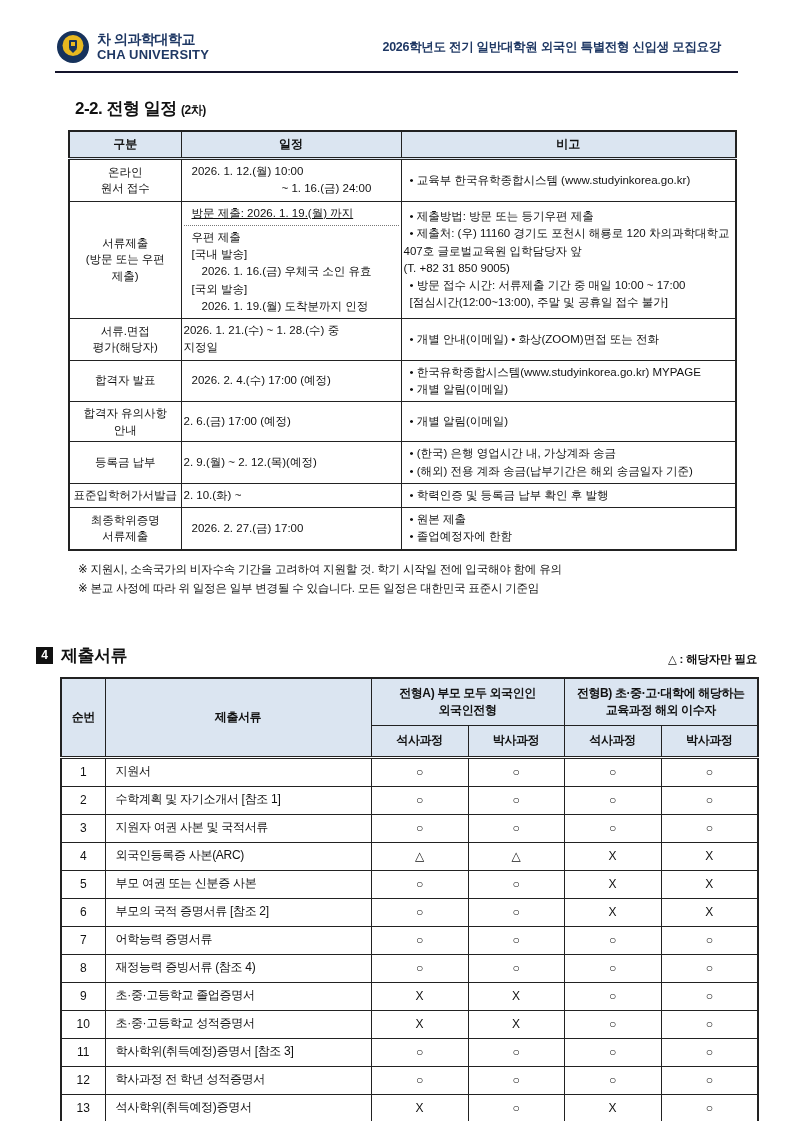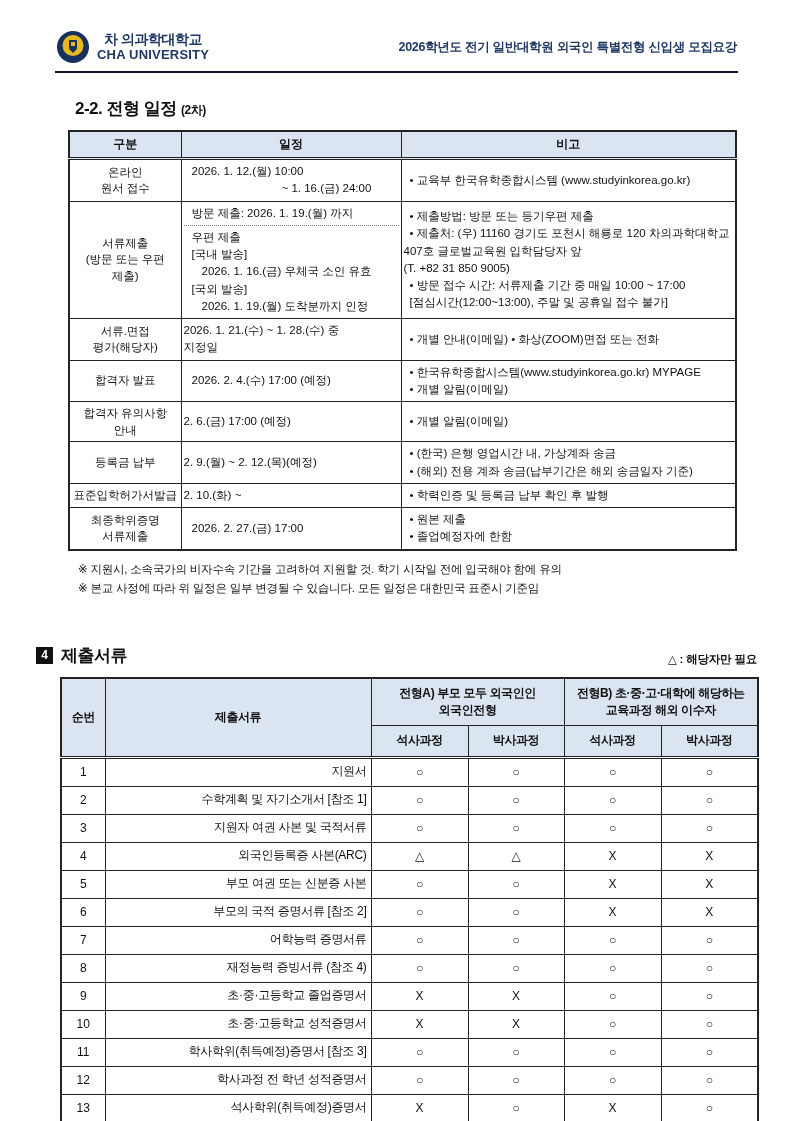--- a/index.html
+++ b/index.html
@@ -1,62 +1,62 @@
 <!DOCTYPE html>
 <html><head>
 <meta charset="utf-8">
 <style>
   html,body{margin:0;padding:0;background:#fff;}
   body{font-family:"Liberation Sans","DejaVu Sans",sans-serif;color:#111;}
   .page{position:relative;width:793px;height:1121px;background:#fff;overflow:hidden;}
 
   
-  .hdr{display:flex;justify-content:space-between;align-items:center;padding:30px 56px 0 56px;text-align:center;}
+  .hdr{display:flex;justify-content:space-between;align-items:center;padding:30px 72px 0 56px;}
   .logo{display:flex;align-items:center;gap:7px;}
   .logo-text .l1{font-size:14px;font-weight:bold;color:#1f3864;letter-spacing:-0.5px;line-height:1.1;}
   .logo-text .l2{font-size:13px;font-weight:bold;color:#1f3864;letter-spacing:0.2px;}
   .doc-title{font-size:12.5px;font-weight:bold;color:#1f3864;letter-spacing:-0.3px;}
   .hdr-rule{margin:7px 55px 0 55px;border-bottom:2.5px solid #14142b;}
 
   
   .sec1{margin:24px 0 10px 75px;font-size:17px;font-weight:bold;color:#111;letter-spacing:-0.5px;}
   .sec1 .suffix{font-size:12px;font-weight:bold;}
 
   
   .tbl1{border-collapse:collapse;margin-left:68px;width:667px;font-size:11.5px;table-layout:fixed;}
   .tbl1 th{background:#dbe5f1;border:1.5px solid #222;border-bottom:3px double #222;font-weight:bold;padding:4px 14px;font-size:12px;}
   .tbl1 td{border:1px solid #222;vertical-align:middle;padding:3px 2px;}
   .tbl1{border:2px solid #222;}
   .tbl1 .gubun{text-align:center;line-height:1.45;}
   .ln{line-height:1.5;padding-left:8px;white-space:nowrap;}
   .ln.ctr{text-align:left;padding-left:0;}
   .ln.ind1{padding-left:18px;}
   .ln.ind2{padding-left:98px;}
-  .ln.dotted{border-bottom:1px dotted #777;padding-bottom:3px;margin-bottom:3px;}
+  .ln.dotted{border-bottom:1px dotted #777;padding-bottom:3px;margin-bottom:3px;text-decoration:underline;}
   .note .ln{padding-left:6px;white-space:normal;}
   .note .ln.ctr{padding-left:0;}
 
   
   .notes{margin:9px 0 0 78px;font-size:11.5px;line-height:1.65;letter-spacing:-0.2px;}
 
   
   .sec2{display:flex;justify-content:space-between;align-items:flex-end;margin:46px 36px 10px 36px;}
   .sec2-left{display:flex;align-items:center;gap:8px;}
   .numbox{width:17px;height:17px;background:#111;color:#fff;font-size:12px;font-weight:bold;display:flex;align-items:center;justify-content:center;}
   .sec2-title{font-size:17px;font-weight:bold;letter-spacing:-0.5px;}
   .sec2-legend{font-size:11.5px;font-weight:bold;letter-spacing:-0.2px;}
 
   
   .tbl2{border-collapse:collapse;margin-left:60px;width:697px;font-size:12px;table-layout:fixed;border:2px solid #222;}
   .tbl2 th{background:#dbe5f1;border:1px solid #222;font-weight:bold;padding:3px 2px;line-height:1.35;font-size:12px;letter-spacing:-0.4px;}
   .tbl2 thead tr.subhdr th{border-bottom:3px double #222;}
   .tbl2 thead th.side{border-bottom:3px double #222;}
   .tbl2 td{border:1px solid #222;padding:3px 4px;height:21px;}
   .tbl2 td.no{text-align:center;}
-  .tbl2 td.doc{text-align:right;padding-left:24px;letter-spacing:-0.3px;line-height:1.3;}
+  .tbl2 td.doc{text-align:left;padding-left:10px;letter-spacing:-0.3px;line-height:1.3;}
   .tbl2 td.mark{text-align:center;font-size:12px;}
   .tbl2 tr.thick td{border-bottom:1.5px solid #222;}
 </style>
 </head>
 <body>
 
 <div class="page">
 
   <div class="hdr">
     <div class="logo">

